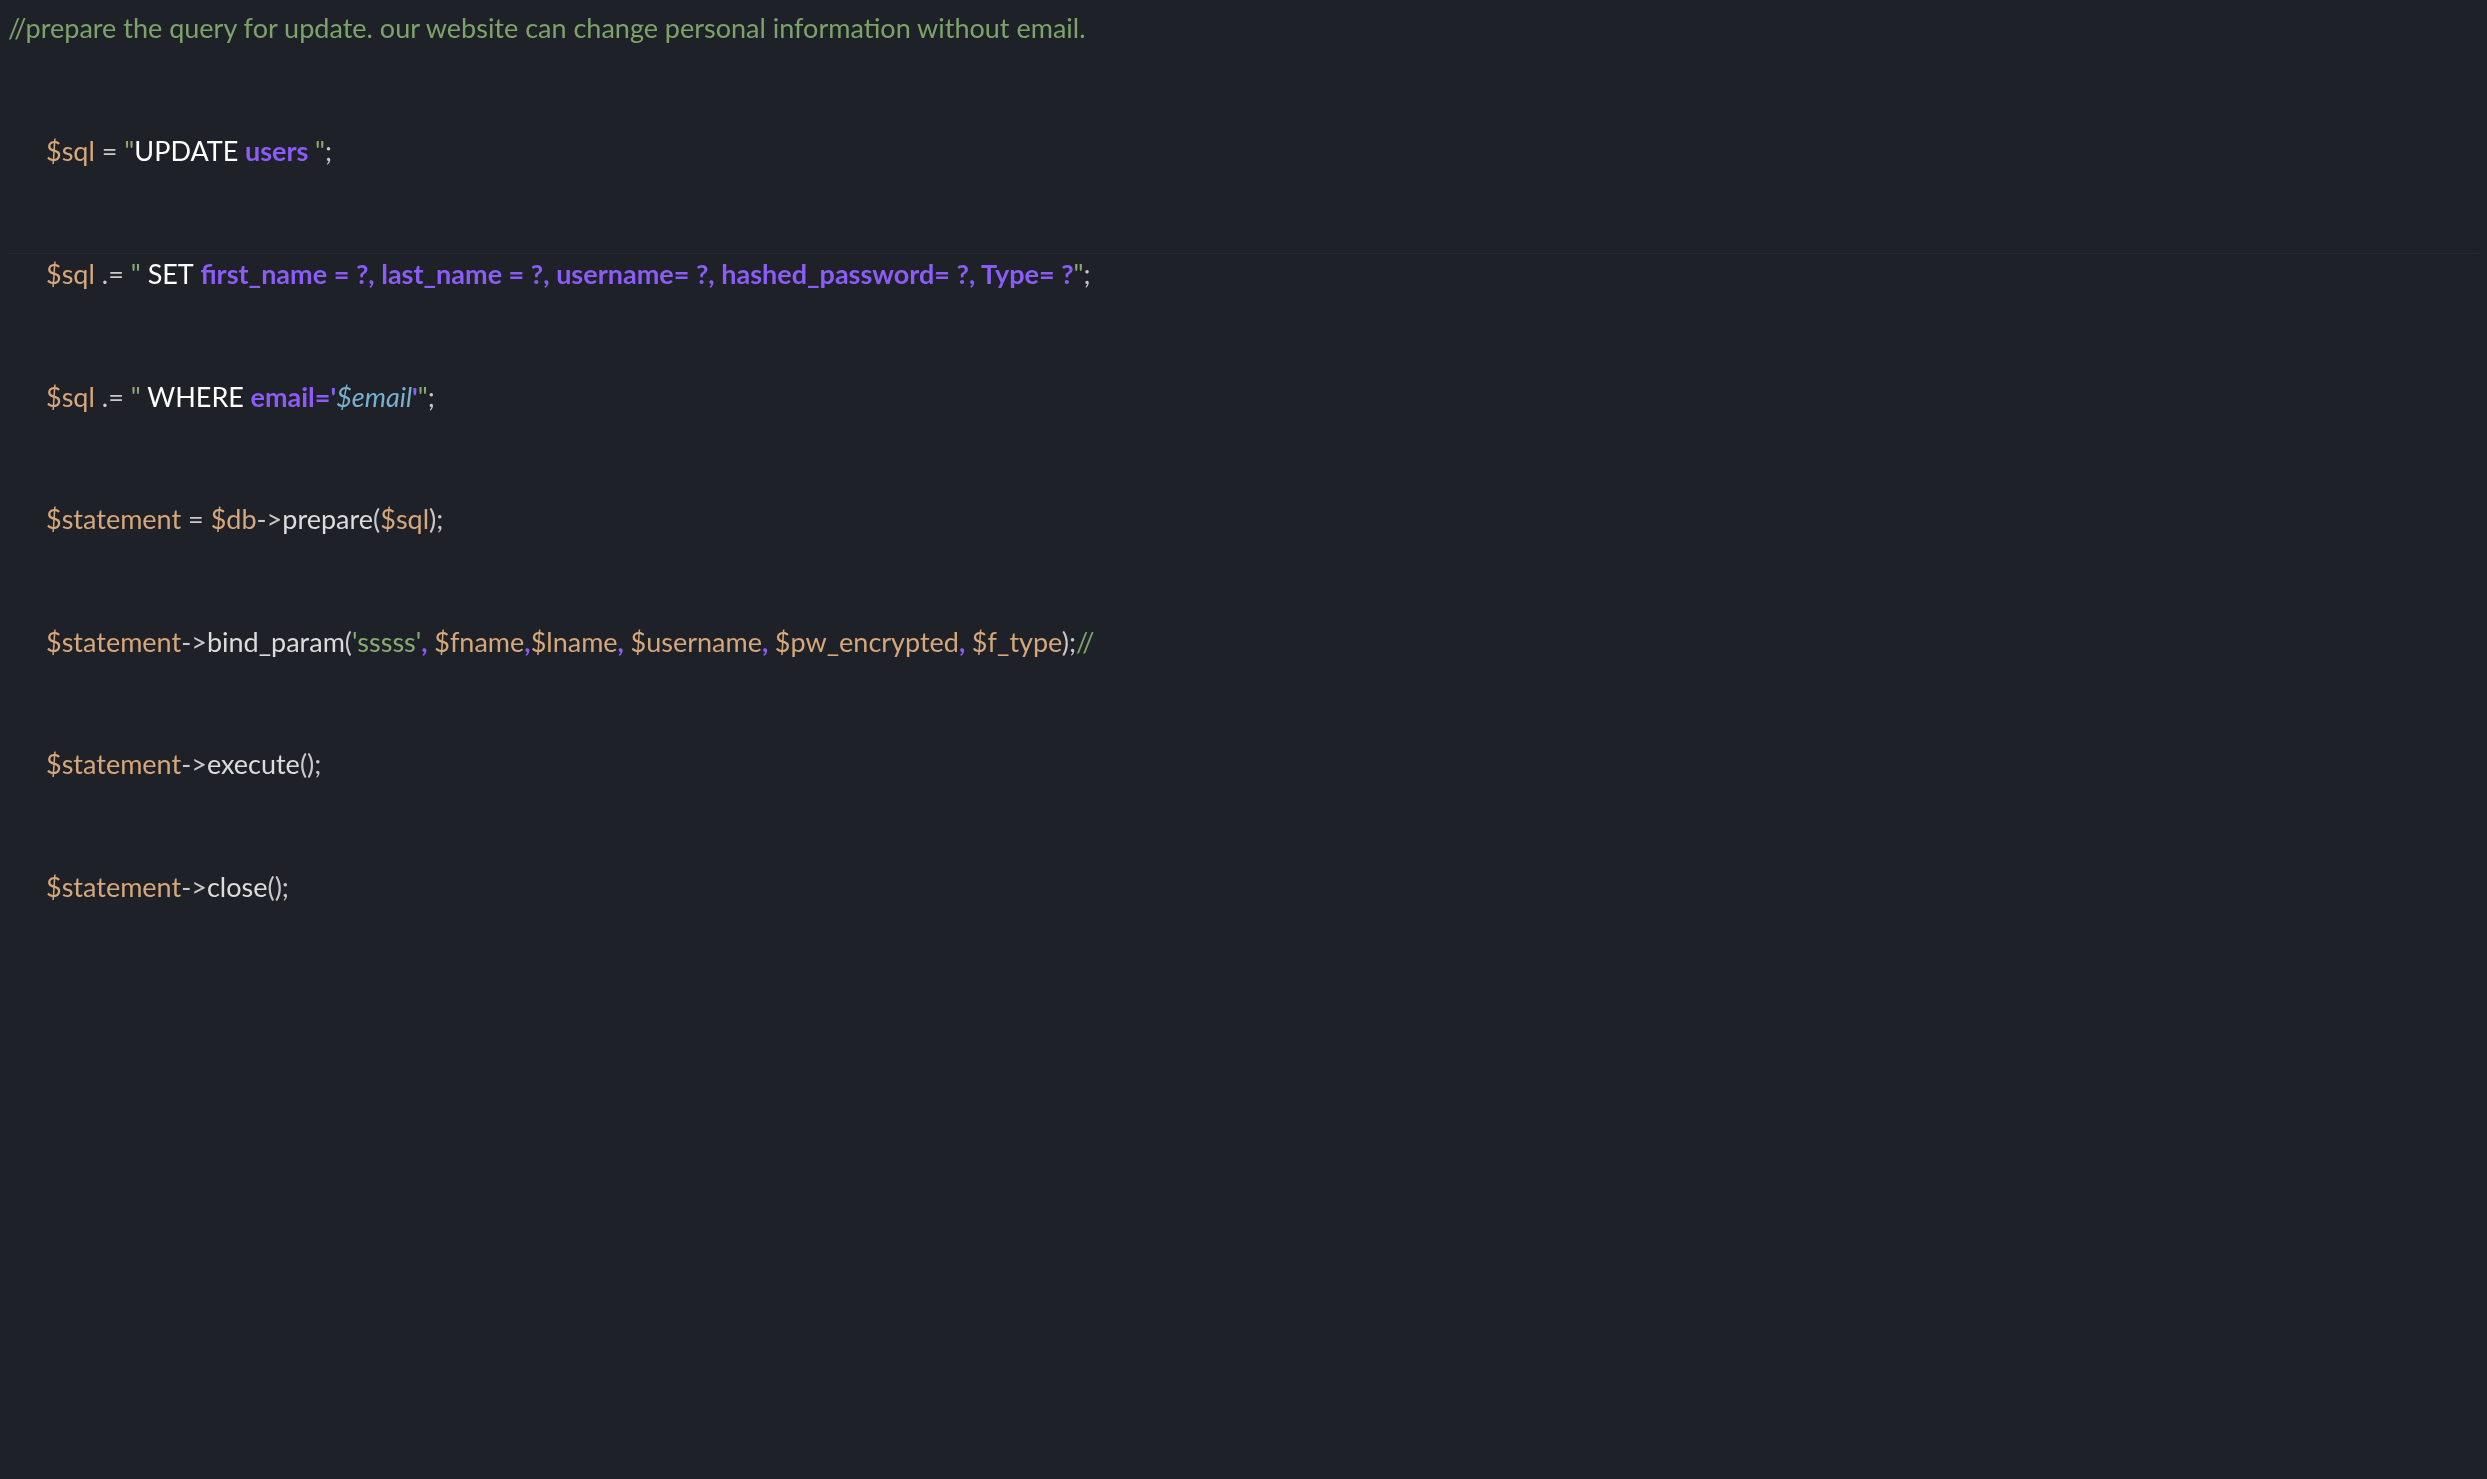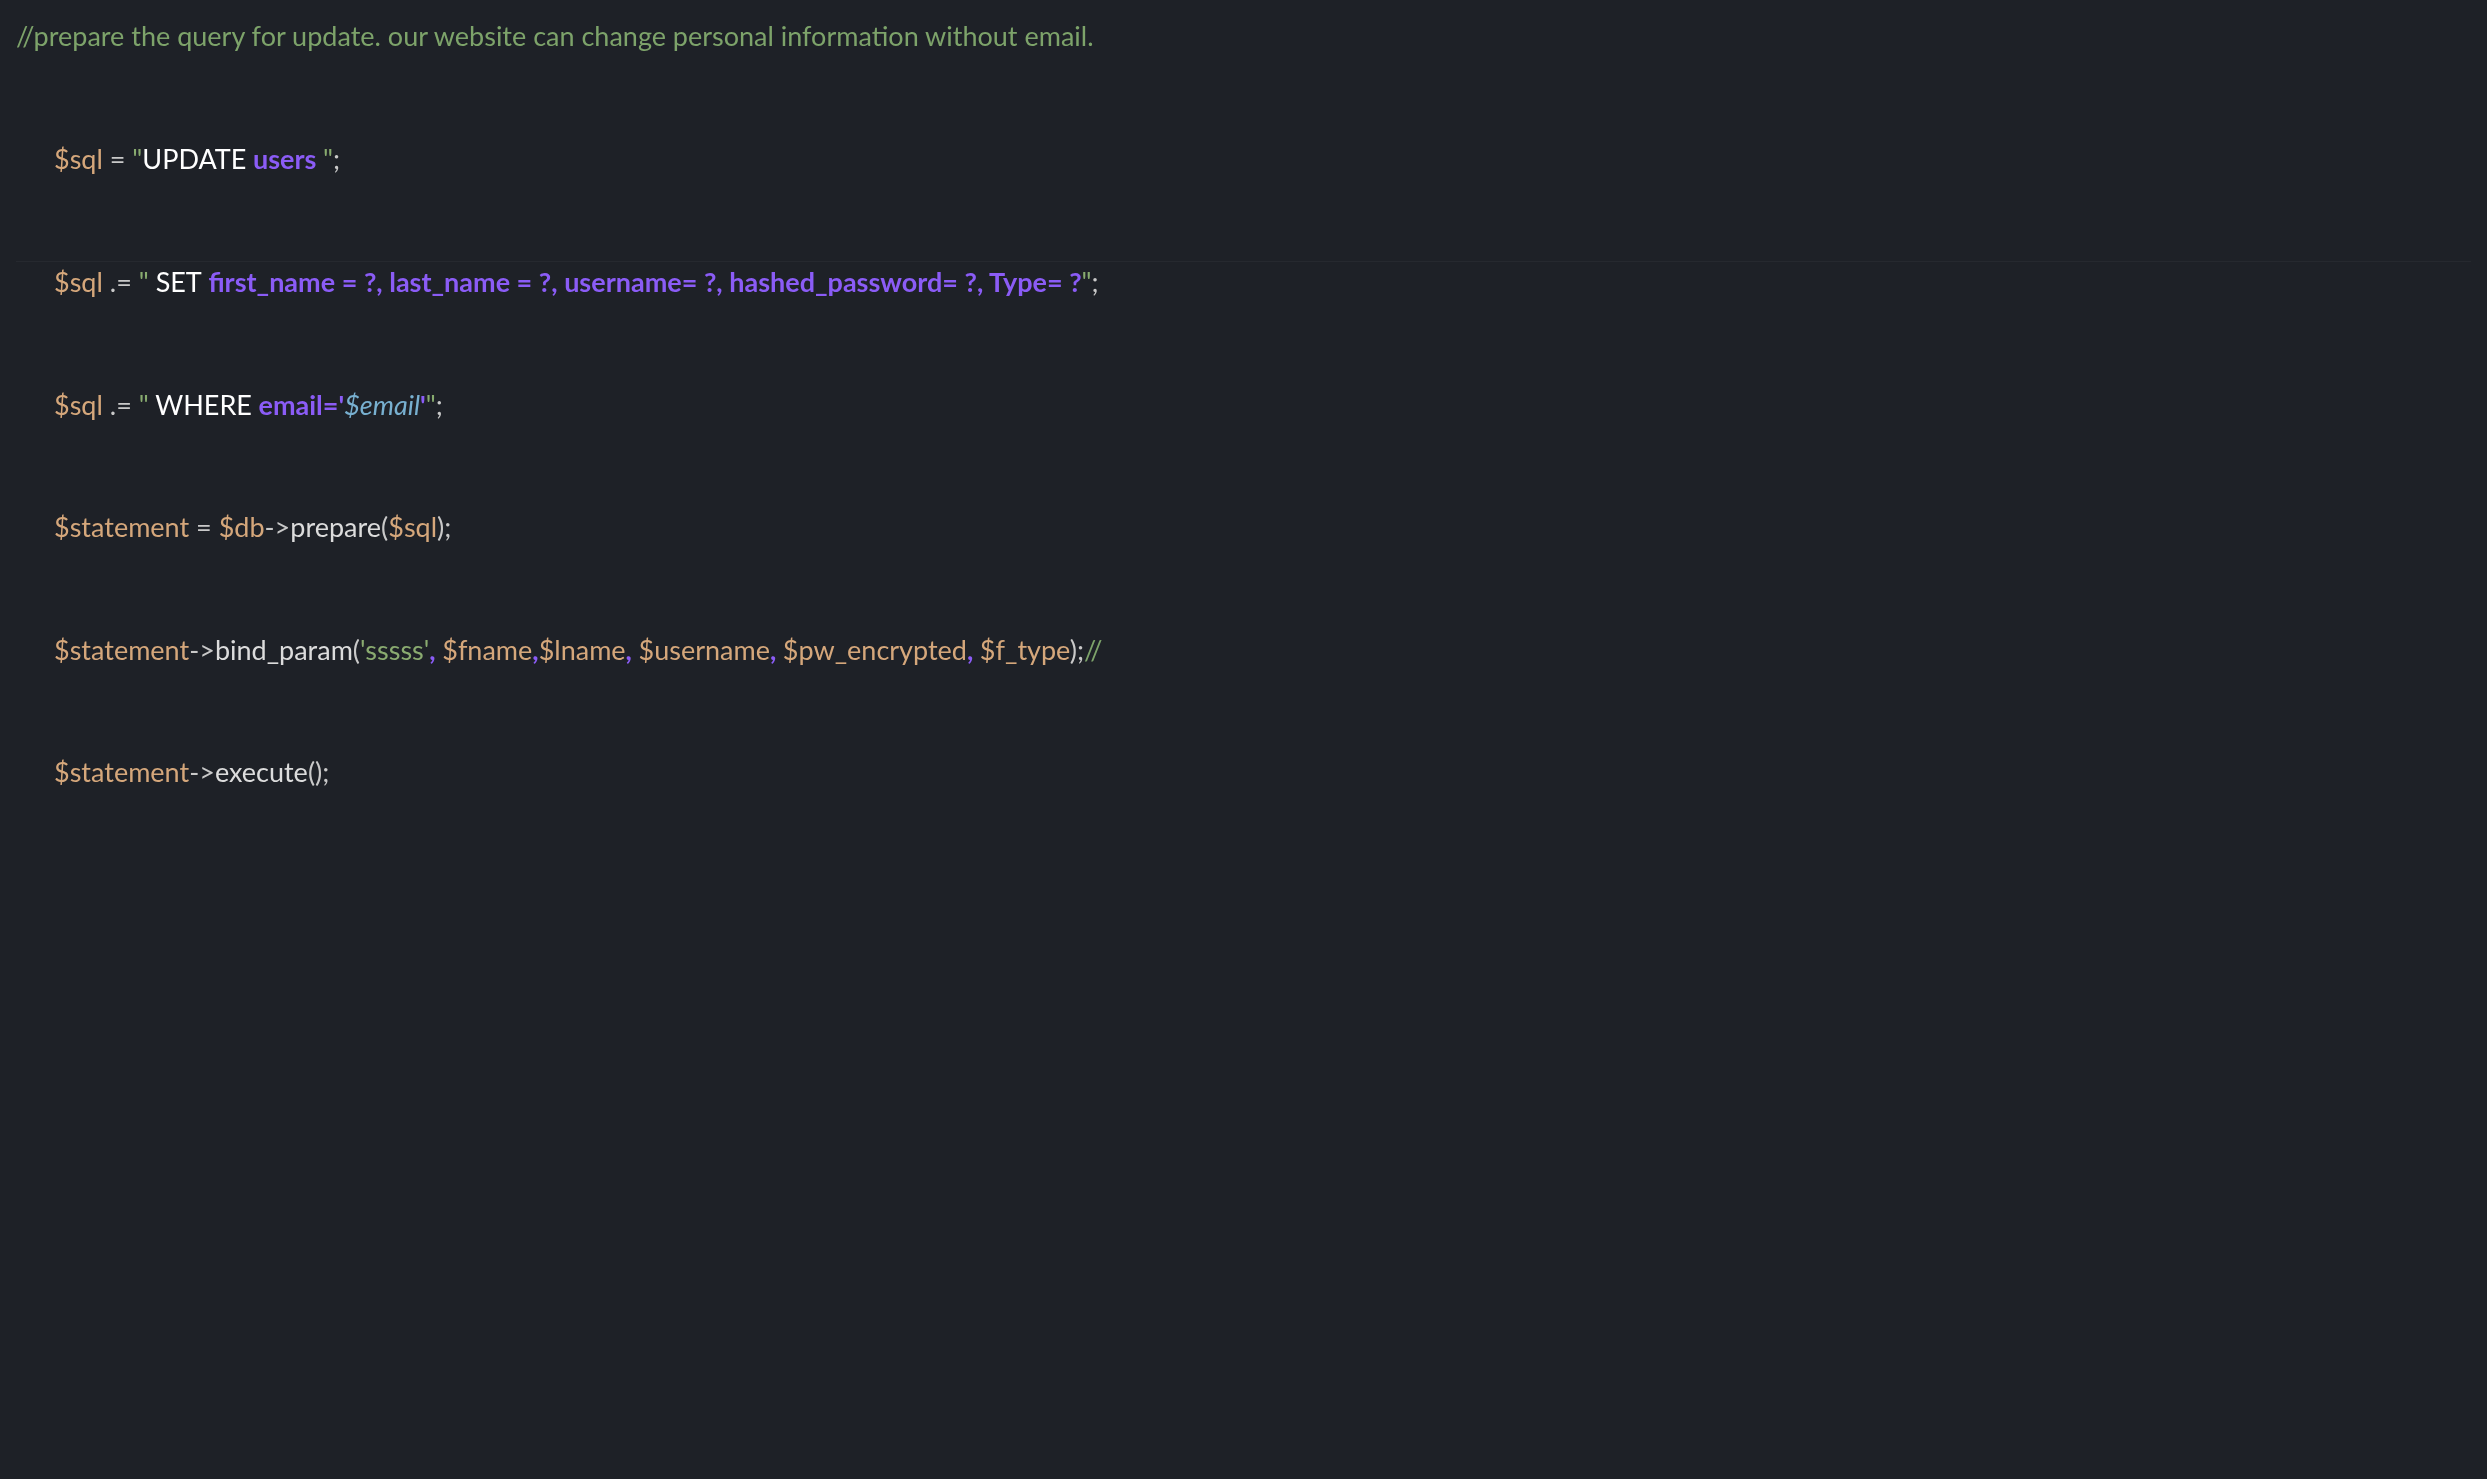--- a/index.html
+++ b/index.html
@@ -10,21 +10,21 @@
     body {
       background: #1e2127;
       font-family: 'Lato', 'Helvetica Neue', Arial, sans-serif;
       font-size: 27px;
       line-height: 1.5;
       width: 2487px;
       height: 1480px;
       overflow: hidden;
     }
     .editor {
-      padding: 16px;
+      padding: 8px;
       position: relative;
     }
     .line {
       white-space: pre;
       padding-left: 0;
     }
     .indent {
       padding-left: 38px;
     }
     .gap {
@@ -71,14 +71,15 @@
   <div class="gap"></div>
 
   <div class="line indent"><span class="variable">$statement</span><span class="php-arrow">-&gt;</span><span class="php-func">bind_param</span><span class="paren">(</span><span class="str-arg">'sssss'</span><span class="dim">, </span><span class="variable">$fname</span><span class="dim">,</span><span class="variable">$lname</span><span class="dim">, </span><span class="variable">$username</span><span class="dim">, </span><span class="variable">$pw_encrypted</span><span class="dim">, </span><span class="variable">$f_type</span><span class="paren">)</span><span class="semi">;</span><span class="comment">//</span></div>
 
   <div class="gap"></div>
 
   <div class="line indent"><span class="variable">$statement</span><span class="php-arrow">-&gt;</span><span class="php-func">execute</span><span class="paren">(</span><span class="paren">)</span><span class="semi">;</span></div>
 
   <div class="gap"></div>
 
+  <div class="line indent"><span class="variable">$statement</span><span class="php-arrow">-&gt;</span><span class="php-func">close</span><span class="paren">(</span><span class="paren">)</span><span class="semi">;</span></div>
 </div>
 
 
 </body></html>

